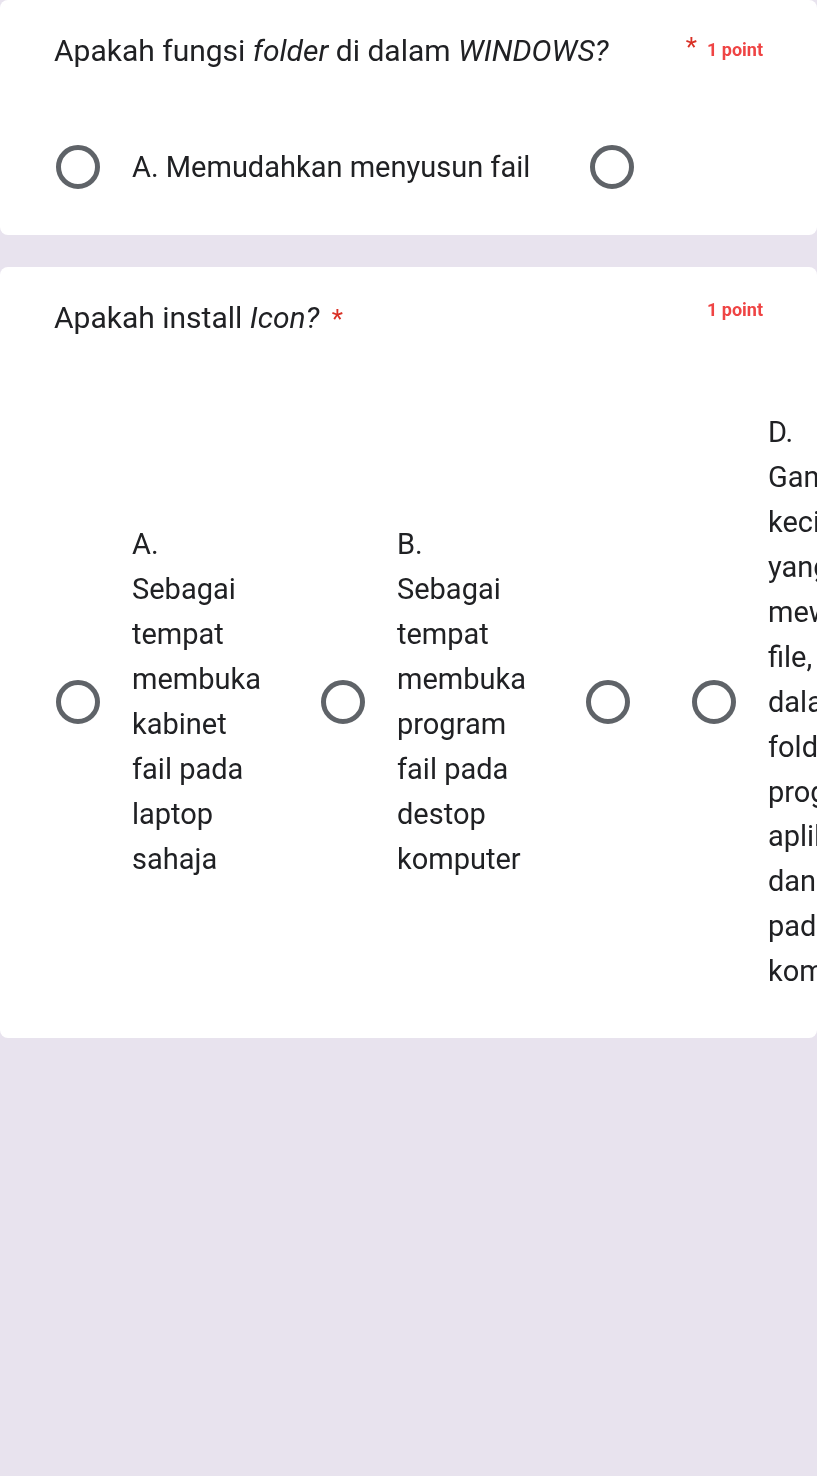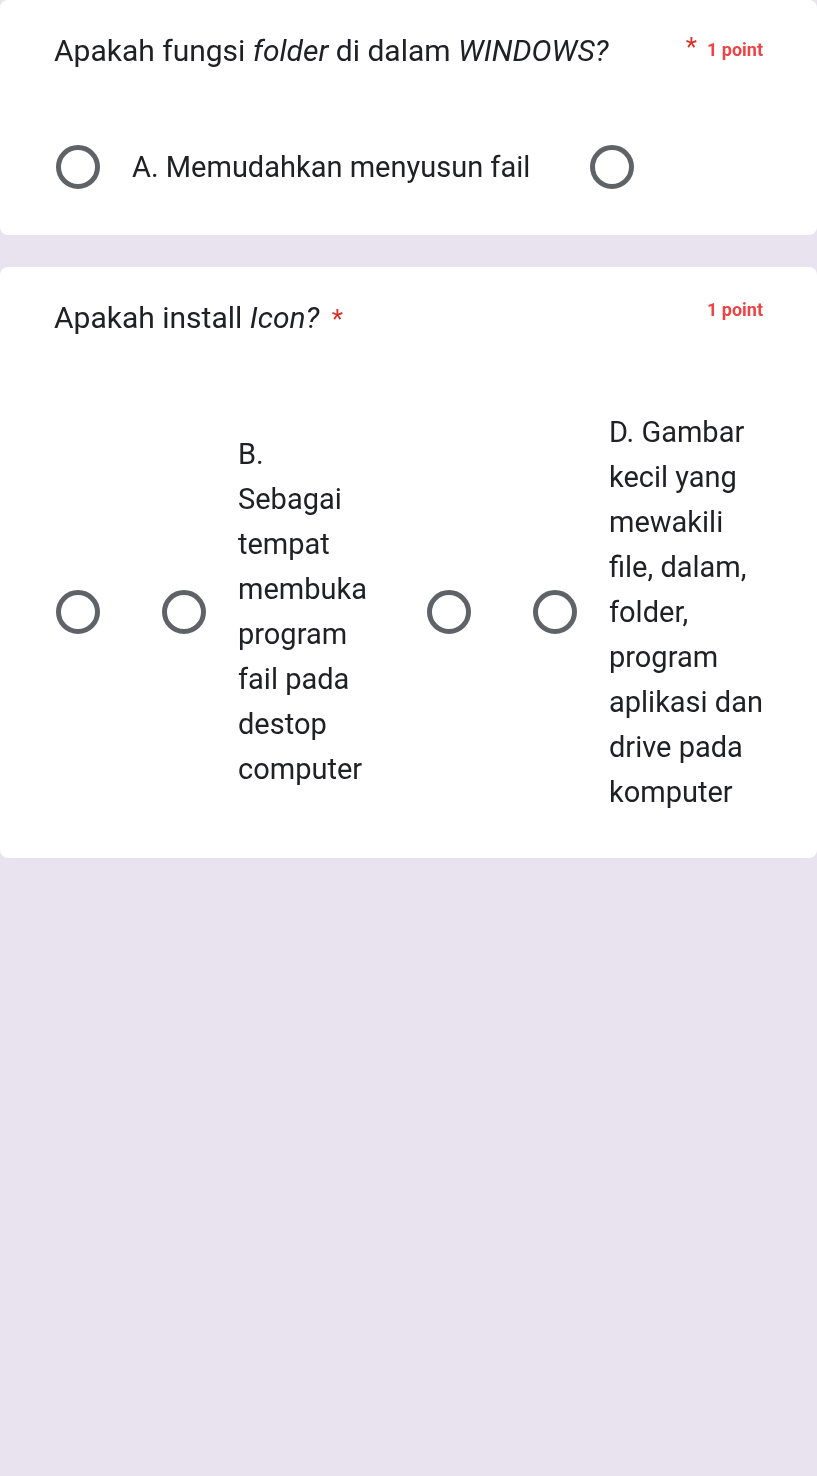--- a/index.html
+++ b/index.html
@@ -124,26 +124,27 @@
     </div>
     <div class="points-wrap">
       <span class="points">1 point</span>
     </div>
   </div>
   <div class="options">
     <label class="option">
       <span class="radio">
           <span class="radio-circle"></span>
         </span>
+      <span class="option-text">A. Sebagai tempat membuka kabinet fail pada laptop sahaja</span>
     </label>
     <label class="option">
       <span class="radio">
           <span class="radio-circle"></span>
         </span>
-      <span class="option-text">B. Sebagai tempat membuka program fail pada destop computer</span>
+      <span class="option-text">B. Sebagai tempat membuka program fail pada destop komputer</span>
     </label>
     <label class="option">
       <span class="radio">
           <span class="radio-circle"></span>
         </span>
     </label>
     <label class="option">
       <span class="radio">
           <span class="radio-circle"></span>
         </span>

